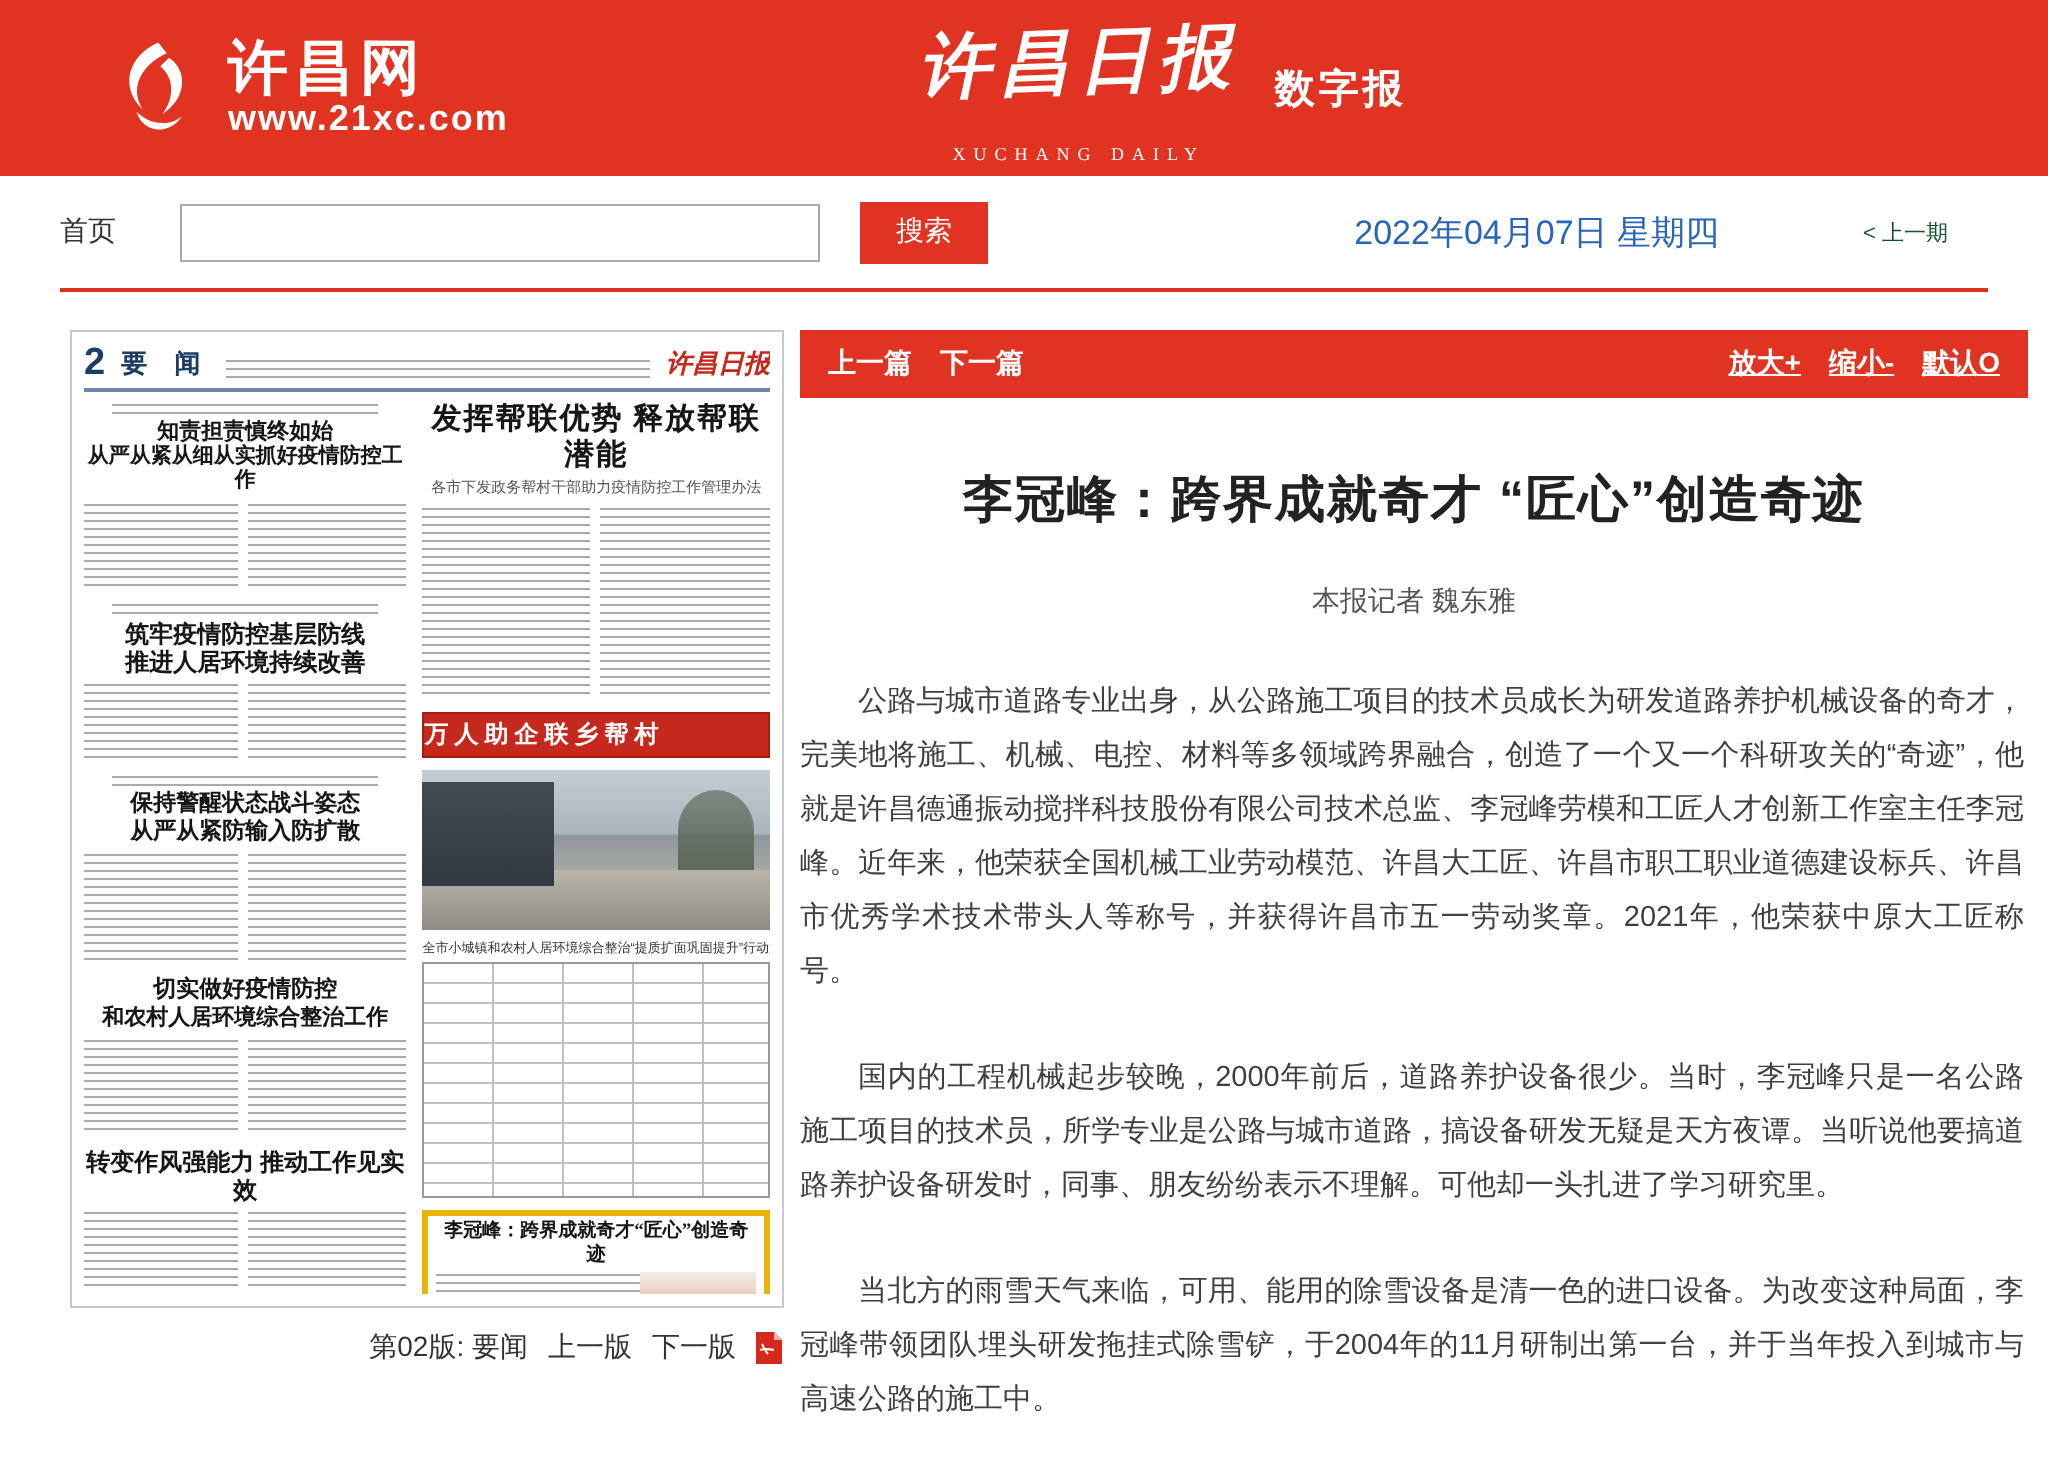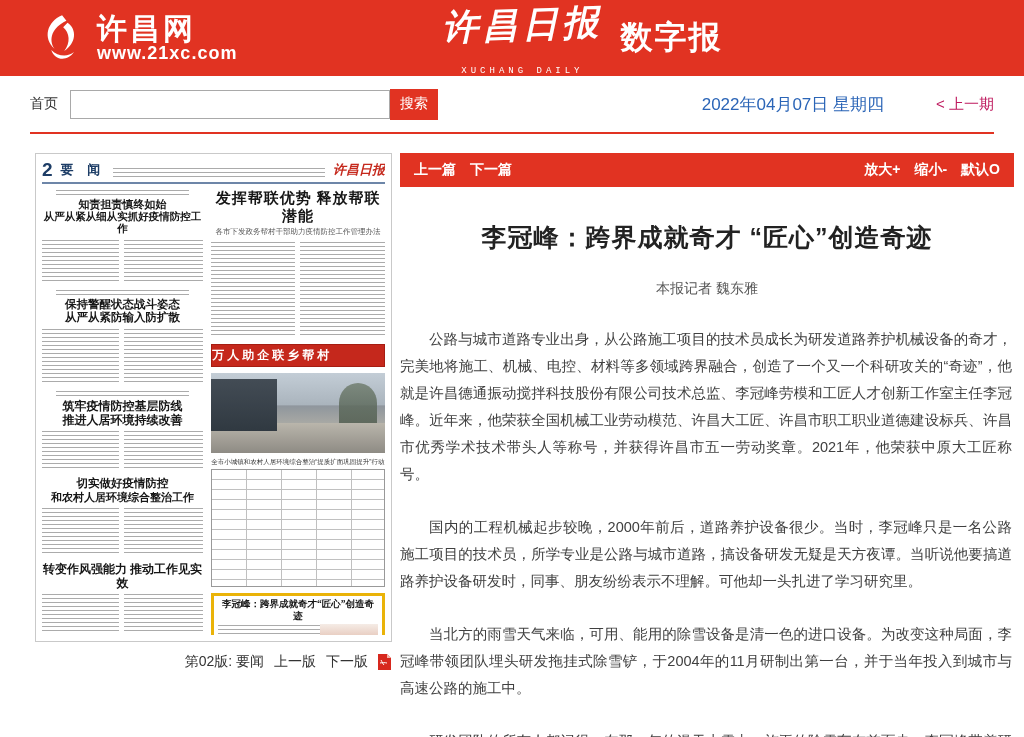--- a/index.html
+++ b/index.html
@@ -1,43 +1,43 @@
 <!DOCTYPE html>
 <html><head>
 <meta charset="utf-8">
 <style>
   * { margin:0; padding:0; box-sizing:border-box; }
   html,body { width:1024px; height:737px; overflow:hidden; background:#fff;
               font-family:"Liberation Sans", sans-serif; }
 
   
-  .site-header { height:76px; background:#e13322; display:flex; align-items:center; padding:0 35px; }
+  .site-header { height:88px; background:#e13322; display:flex; align-items:center; padding:0 52px; }
   .logo-group { display:flex; align-items:center; gap:10px; }
   .logo-icon { width:52px; height:52px; }
   .logo-text { color:#fff; line-height:1.05; }
   .site-name { font-size:30px; font-weight:bold; letter-spacing:3px; }
   .site-url  { font-size:18px; font-weight:bold; letter-spacing:1px; }
   .masthead-group { margin-left:205px; display:flex; align-items:center; }
   .masthead-block { text-align:center; color:#fff; }
   .masthead-script { display:block; font-family:"DejaVu Serif", serif; font-style:italic;
                      font-weight:bold; font-size:36px; letter-spacing:4px; transform:rotate(-2deg); }
-  .masthead-sub { display:block; font-family:Liberation Mono, monospace; font-size:9px;
+  .masthead-sub { display:block; font-family:Liberation Serif, serif; font-size:9px;
                   letter-spacing:4px; margin-top:16px; }
-  .product-name { color:#fff; font-size:32px; font-weight:bold; margin-left:18px; letter-spacing:2px; }
+  .product-name { color:#fff; font-size:20px; font-weight:bold; margin-left:18px; letter-spacing:2px; }
 
   
   .search-bar { height:58px; margin:0 30px; display:flex; align-items:center;
-                border-bottom:2px solid #e13322; }
+                border-bottom:2px solid #e13322;gap:20px; }
   .home-link { font-size:14px; color:#333; margin-right:12px; cursor:pointer; }
   .search-input { width:320px; height:29px; border:1px solid #a9a9a9; outline:none; padding:0 6px; font-size:13px; }
-  .search-btn { height:31px; width:48px; background:#e13322; color:#fff; border:none;
+  .search-btn { height:31px; width:64px; background:#e13322; color:#fff; border:none;
                 font-size:14px; cursor:pointer; }
   .spacer { flex:1; }
   .issue-date { color:#2b65b7; font-size:17px; }
-  .prev-issue { color:#be185d; font-size:15px; margin-left:52px; margin-right:0; cursor:pointer; }
+  .prev-issue { color:#14532d; font-size:11px; margin-left:52px; margin-right:20px; cursor:pointer; }
 
   
   .main { display:flex; padding:19px 10px 0 35px; }
   .left-col { width:357px; flex:none; }
   .right-col { flex:1; margin-left:8px; min-width:0; }
 
   
   .thumb-box { height:489px; border:1px solid #c9c9c9; background:#fff; padding:6px; overflow:hidden; cursor:pointer; }
   .np { height:100%; overflow:hidden; }
   .np-head { display:flex; align-items:flex-end; border-bottom:2px solid #6d86a8; padding-bottom:3px; }
@@ -81,21 +81,21 @@
   
   .page-nav { margin-top:11px; display:flex; align-items:center; font-size:14px; color:#333;text-align:right; }
   .edition-label { flex:1; }
   .page-link { cursor:pointer; margin-left:10px; }
   .pdf-icon { width:16px; height:16px; margin-left:8px; cursor:pointer; }
 
   
   .art-toolbar { height:28px; background:#e13322; color:#fff; display:flex; align-items:center;
                  padding:17px 14px; font-size:14px; }
   .tb-link { cursor:pointer; margin-right:14px; font-weight:bold; }
-  .tb-right { margin-left:14px; margin-right:0; cursor:pointer; }
+  .tb-right { margin-left:14px; margin-right:0; cursor:pointer;text-decoration:underline; }
   .art-title { text-align:center; font-size:25px; font-weight:bold; color:#222;
                margin-top:34px; letter-spacing:1px; }
   .art-byline { text-align:center; font-size:14px; color:#555; margin-top:26px; }
   .art-body { margin-top:28px; font-size:14.5px; line-height:27px; color:#404040;
               text-align:justify; padding-right:2px; }
   .art-body p { text-indent:2em; margin:0 0 26px 0; }
 </style>
 </head>
 <body>
 
@@ -143,29 +143,29 @@
         <div class="np-cols">
           <div class="np-left">
             <div class="np-block">
               <div class="np-eyebrow tx"></div>
               <div class="np-h" style="font-size:11px">知责担责慎终如始</div>
               <div class="np-h" style="font-size:10.5px">从严从紧从细从实抓好疫情防控工作</div>
               <div class="tx tx2col" style="height:44px;margin-top:4px"></div>
             </div>
             <div class="np-block">
               <div class="np-eyebrow tx"></div>
+              <div class="np-h" style="font-size:12px">筑牢疫情防控基层防线</div>
+              <div class="np-h" style="font-size:12px">推进人居环境持续改善</div>
+              <div class="tx tx2col" style="height:40px;margin-top:4px"></div>
+            </div>
+            <div class="np-block">
+              <div class="np-eyebrow tx"></div>
               <div class="np-h" style="font-size:11.5px">保持警醒状态战斗姿态</div>
               <div class="np-h" style="font-size:11.5px">从严从紧防输入防扩散</div>
               <div class="tx tx2col" style="height:56px;margin-top:4px"></div>
-            </div>
-            <div class="np-block">
-              <div class="np-eyebrow tx"></div>
-              <div class="np-h" style="font-size:12px">筑牢疫情防控基层防线</div>
-              <div class="np-h" style="font-size:12px">推进人居环境持续改善</div>
-              <div class="tx tx2col" style="height:40px;margin-top:4px"></div>
             </div>
             <div class="np-block">
               <div class="np-h" style="font-size:11.5px">切实做好疫情防控</div>
               <div class="np-h" style="font-size:11px">和农村人居环境综合整治工作</div>
               <div class="tx tx2col" style="height:48px;margin-top:4px"></div>
             </div>
             <div class="np-block">
               <div class="np-h" style="font-size:12px">转变作风强能力 推动工作见实效</div>
               <div class="tx tx2col" style="height:40px;margin-top:4px"></div>
             </div>

